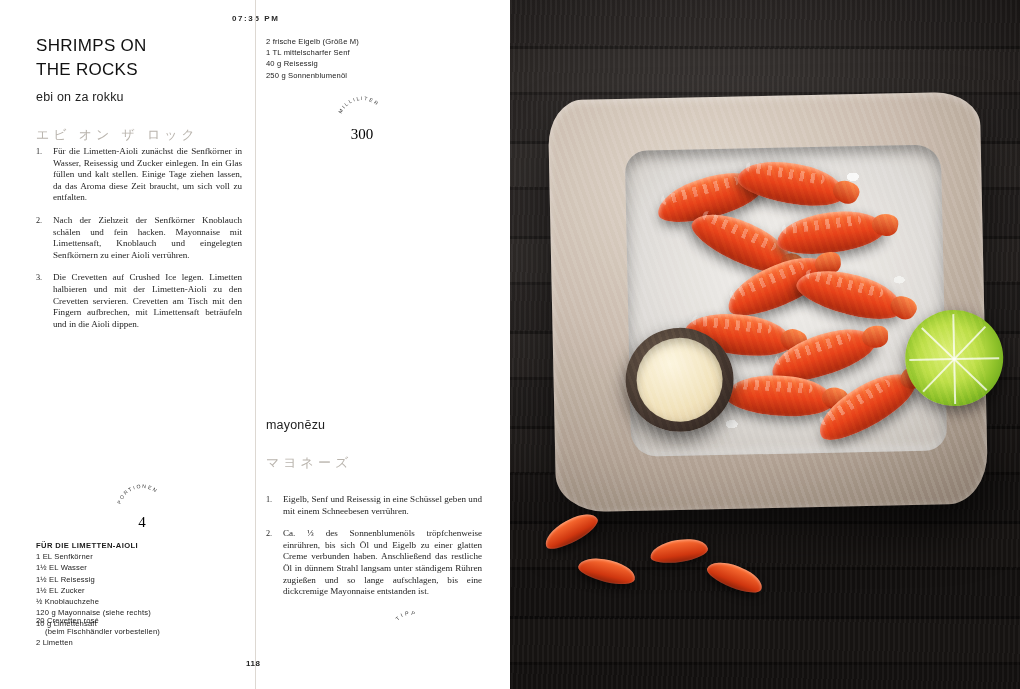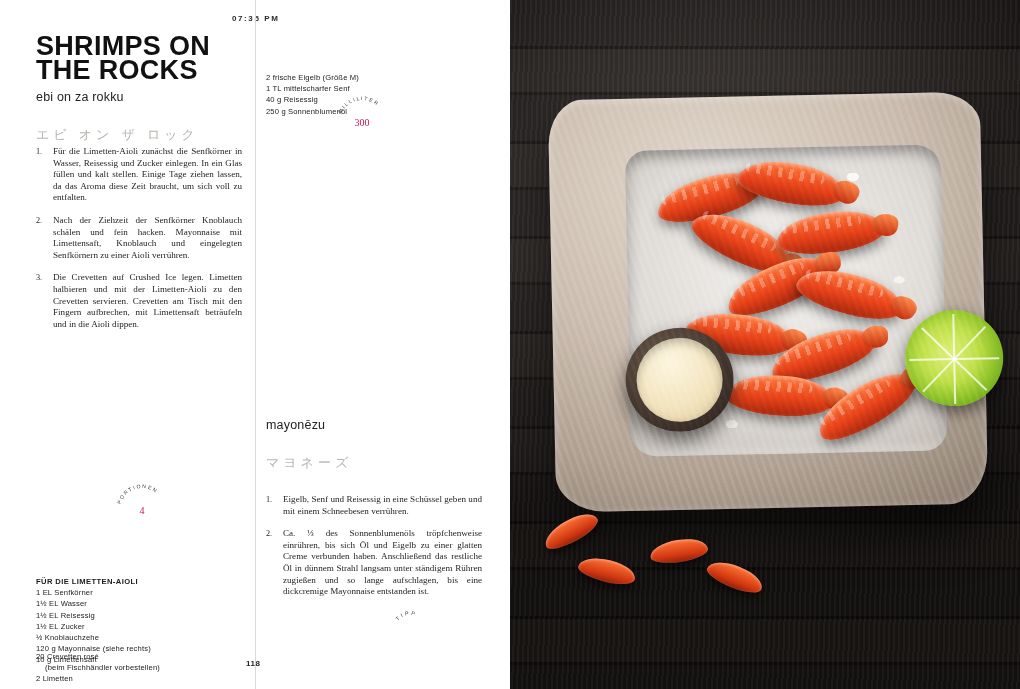--- a/index.html
+++ b/index.html
@@ -19,22 +19,22 @@
   .clock{
     position:absolute;left:232px;top:14px;
     font-family:"Liberation Sans", sans-serif;
     font-size:8px;letter-spacing:1.6px;font-weight:700;color:#2a2a2a;text-align:center;
   }
 
   
   .lcol{position:absolute;left:36px;top:34px;width:206px;}
   .title{
     font-family:"Liberation Sans", sans-serif;
-    font-size:27px;line-height:24px;letter-spacing:.3px;
-    font-weight:700;color:#111;
+    font-size:17px;line-height:24px;letter-spacing:.3px;
+    font-weight:400;color:#111;
   }
   .romaji{
     font-family:"Liberation Sans", sans-serif;
     font-size:12.5px;letter-spacing:.2px;margin-top:8px;color:#222;
   }
   .kana{
     font-size:13px;letter-spacing:4px;margin-top:22px;color:#b9b4ad;
     font-family:"DejaVu Sans", sans-serif;
   }
 
@@ -55,21 +55,20 @@
   }
 
   .steps-wrap-1{position:absolute;left:36px;top:146px;width:206px;}
   .steps-wrap-2{position:absolute;left:266px;top:494px;width:216px;}
 
   
   .ing{
     font-family:"Liberation Sans", sans-serif;
     font-size:7.6px;line-height:11.2px;color:#1b1b1b;
     letter-spacing:.15px;
-    margin-top:36px;
   }
   .ing .hd{font-weight:700;letter-spacing:.4px;}
   .ing .sub{padding-left:9px;}
   .ing-left{position:absolute;left:36px;top:540px;width:200px;}
   .ing-left2{position:absolute;left:36px;top:615px;width:200px;}
   .ing-right{position:absolute;left:266px;top:36px;width:200px;}
 
   .pagenum{
     position:absolute;left:246px;top:659px;
     font-family:"Liberation Sans", sans-serif;
@@ -89,24 +88,24 @@
   }
 
   
   .circ{position:absolute;width:60px;height:60px;}
   .circ svg{overflow:visible;}
   .circ text{
     font-family:"Liberation Sans", sans-serif;
     font-size:5.1px;letter-spacing:1.6px;fill:#3a3a3a;
   }
   .circ .big{
-    position:absolute;left:0;top:0;width:60px;height:60px;
+    position:absolute;left:0;top:12px;width:60px;height:60px;
     display:flex;align-items:center;justify-content:center;
     font-family:"Liberation Serif", serif;
-    font-size:10px;color:#be185d;
+    font-size:15px;color:#000000;
   }
   #circ-grams{left:332px;top:92px;}
   #circ-portions{left:112px;top:480px;}
   #circ-tip{left:388px;top:608px;width:44px;height:44px;}
   #circ-tip text{font-size:5.4px;letter-spacing:2.2px;}
 
   
   .photo{
     position:absolute;left:510px;top:0;width:510px;height:689px;
     overflow:hidden;

